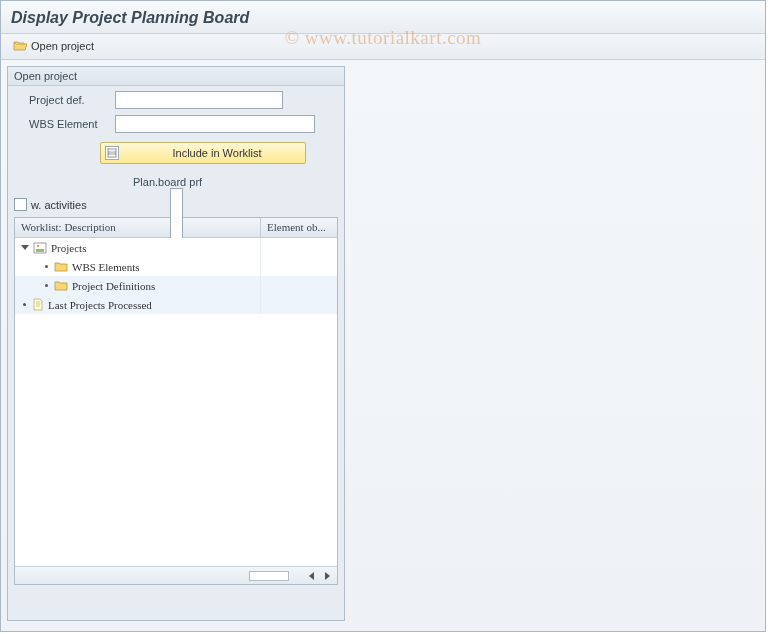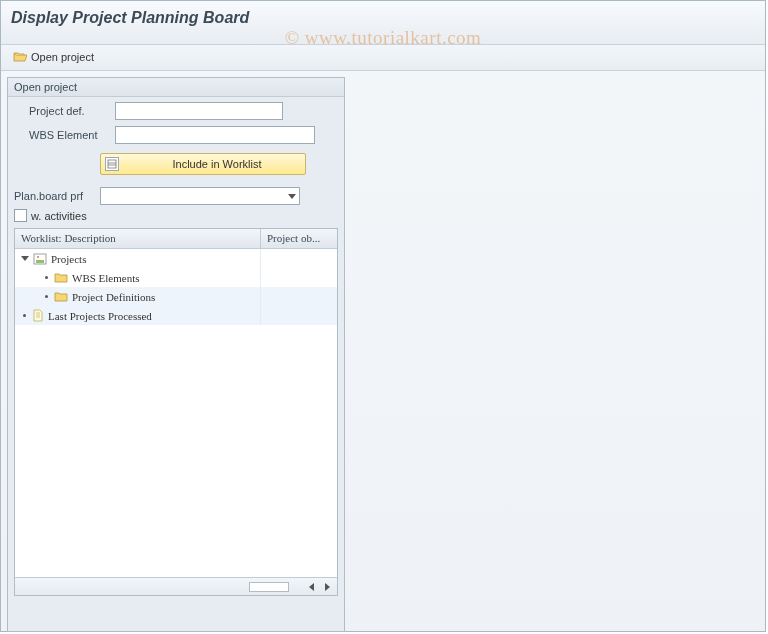--- a/index.html
+++ b/index.html
@@ -12,21 +12,21 @@
     width: 768px; height: 634px;
     overflow: hidden;
   }
   .window {
     width: 766px; height: 632px;
     border: 1px solid #a9b8c2;
     background: linear-gradient(#f4f7fa, #eef2f6);
     position: relative;
   }
   .titlebar {
-    padding: 8px 10px 17px 10px;
+    padding: 8px 10px 6px 10px;
     border-bottom: 1px solid #c8d2da;
     background: linear-gradient(#f7fafd, #e8edf2);
   }
   .titlebar h1 {
     margin: 0;
     font-size: 16px;
     font-weight: bold;
     font-style: italic;
     color: #3c4a56;
   }
@@ -119,20 +119,21 @@
   .worklist-btn-text {
     flex: 1;
     text-align: center;
   }
   .dropdown-row {
     display: flex;
     align-items: center;
     padding: 2px 6px;
     margin-top: 10px;
     height: 22px;
+    flex-direction: column;
   }
   .dropdown {
     flex: 0 0 200px;
     height: 18px;
     border: 1px solid #9caab6;
     background: #fff;
     font-size: 11px;
     position: relative;
     display:flex;
     align-items:center;
@@ -338,21 +339,21 @@
       </div>
 
       <div class="checkbox-row">
         <div class="checkbox"></div>
         <span>w. activities</span>
       </div>
 
       <div class="tree-area">
         <div class="tree-header">
           <div class="tree-col1">Worklist: Description</div>
-          <div class="tree-col2">Project ob...</div>
+          <div class="tree-col2">Element ob...</div>
         </div>
         <div class="tree-body">
 
           <div class="stripe">
             <div class="c1 indent0">
               <span class="toggle open"></span>
               <span>
                 <svg width="14" height="12" viewBox="0 0 14 12">
                   <rect x="1" y="1" width="12" height="10" fill="#fff" stroke="#888" stroke-width="0.8"></rect>
                   <circle cx="5" cy="4" r="1" fill="#e07838"></circle>

